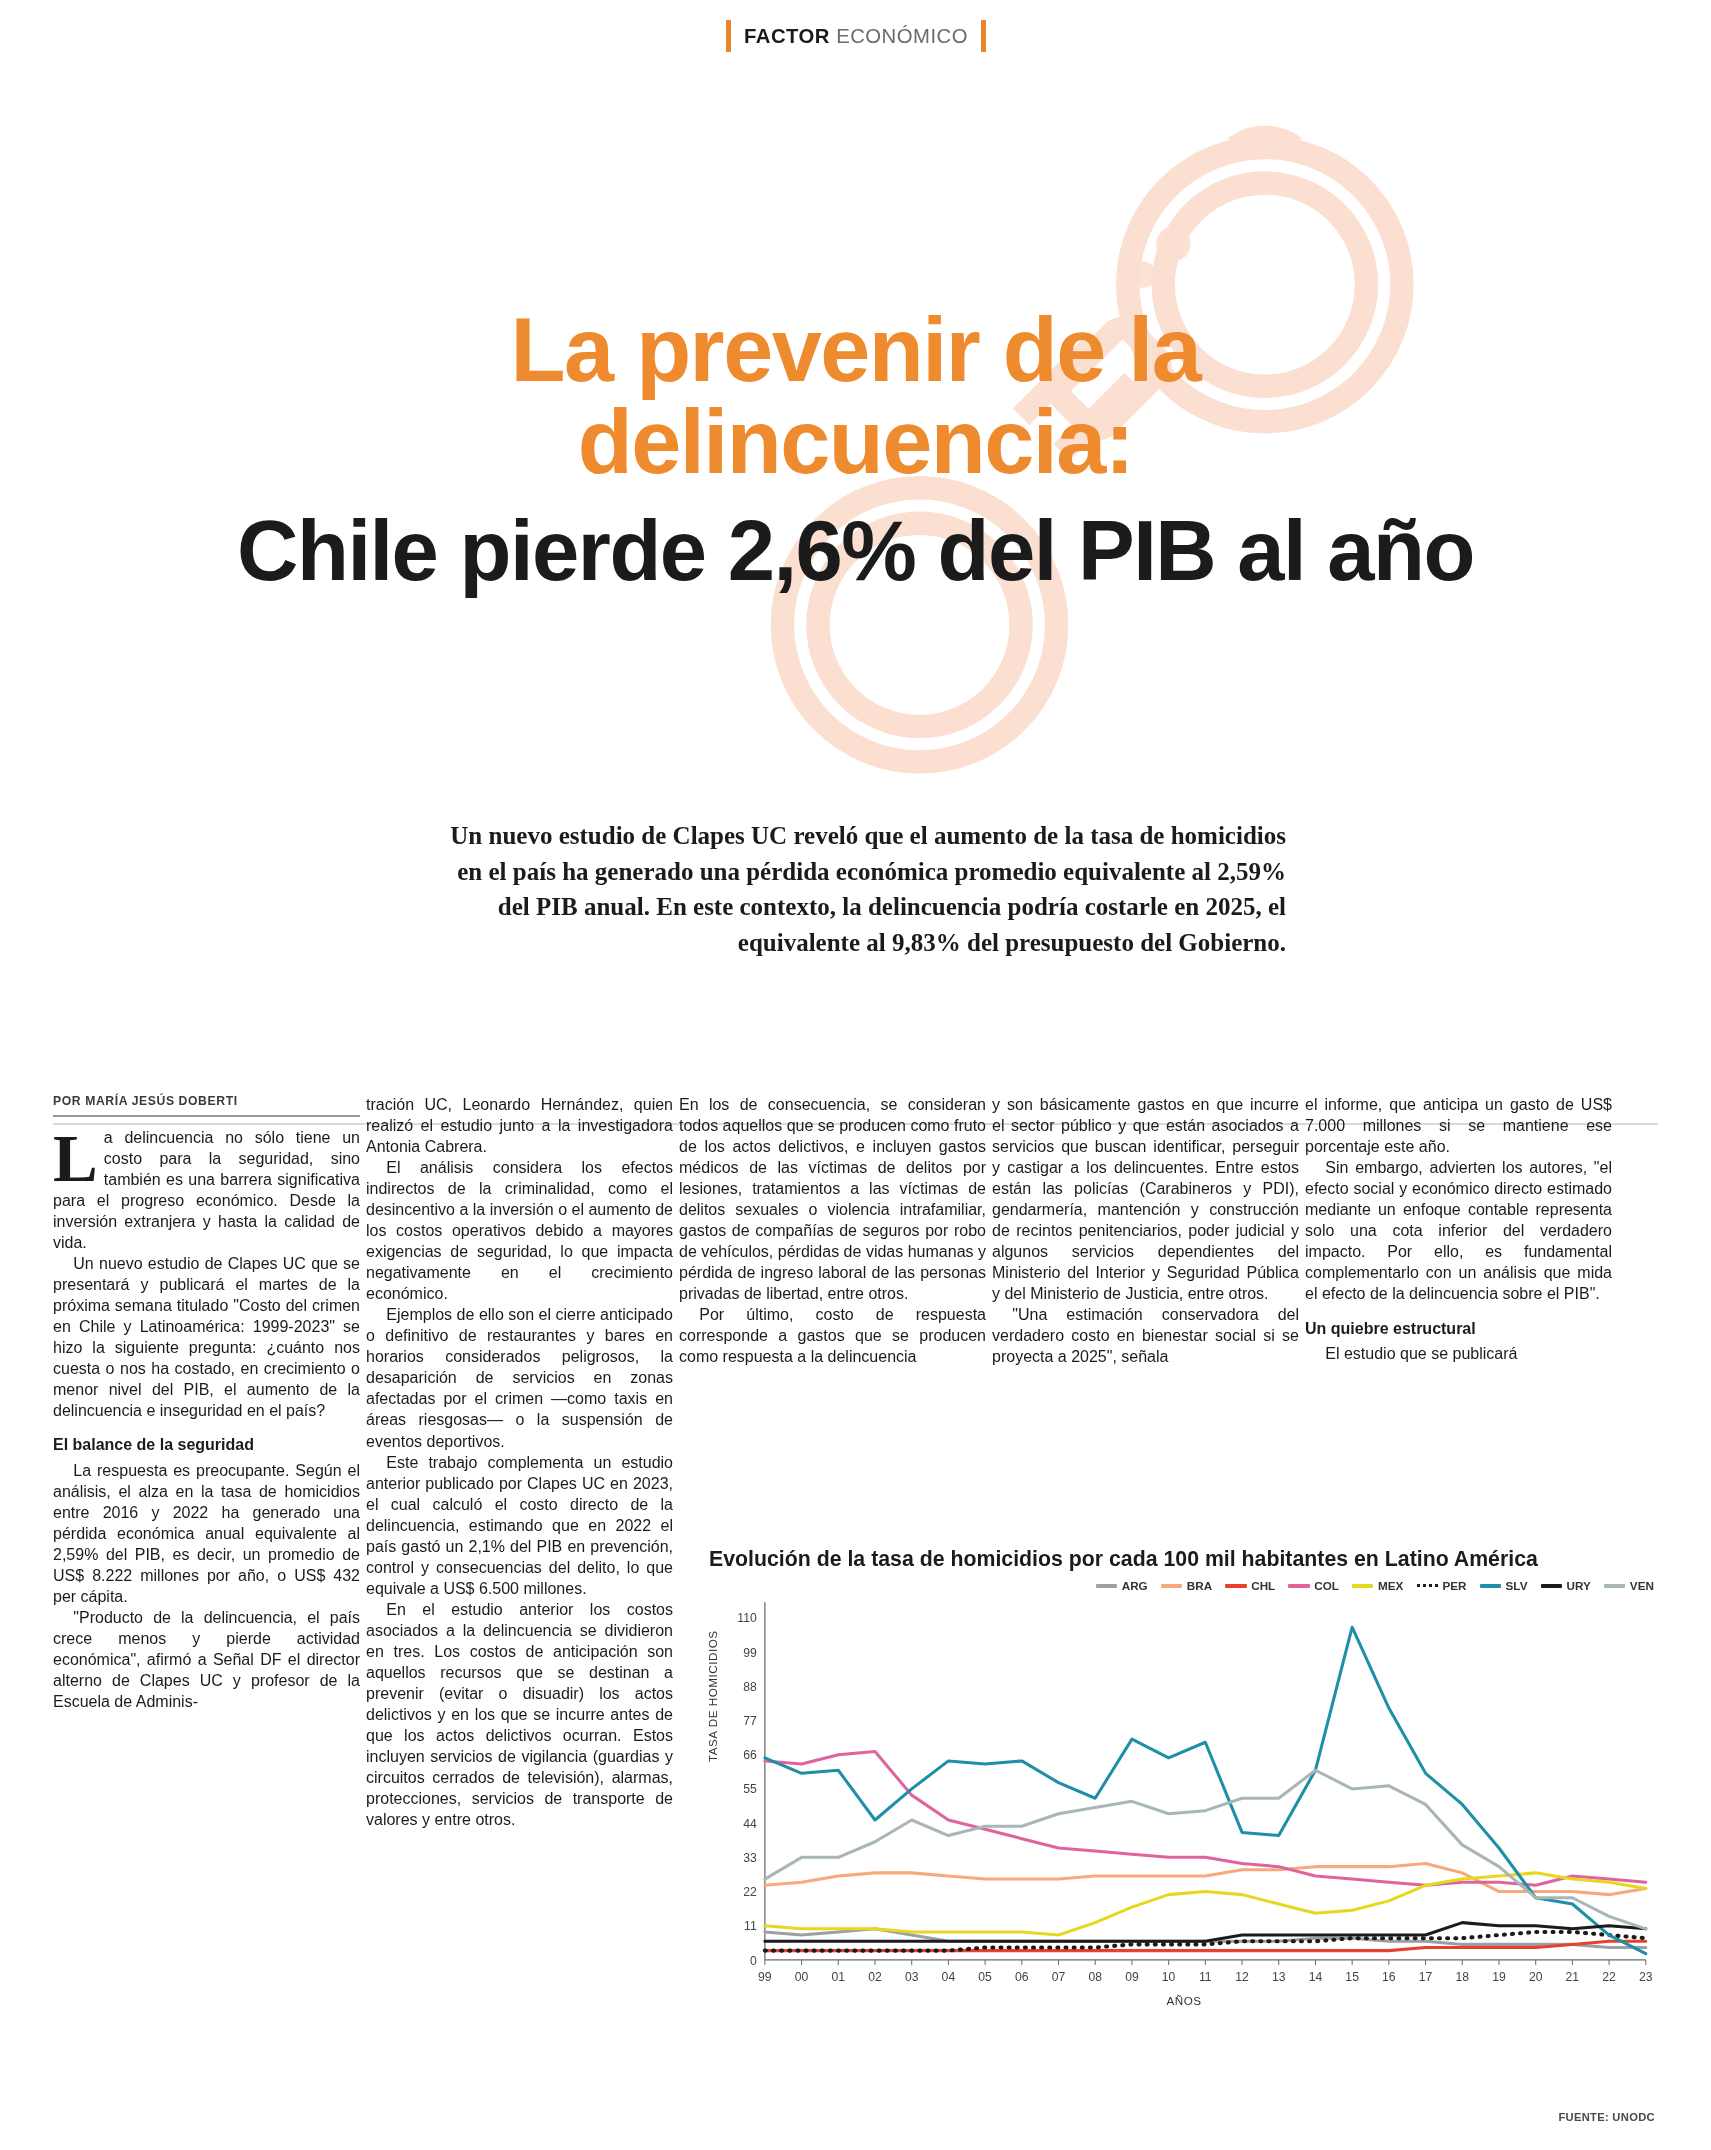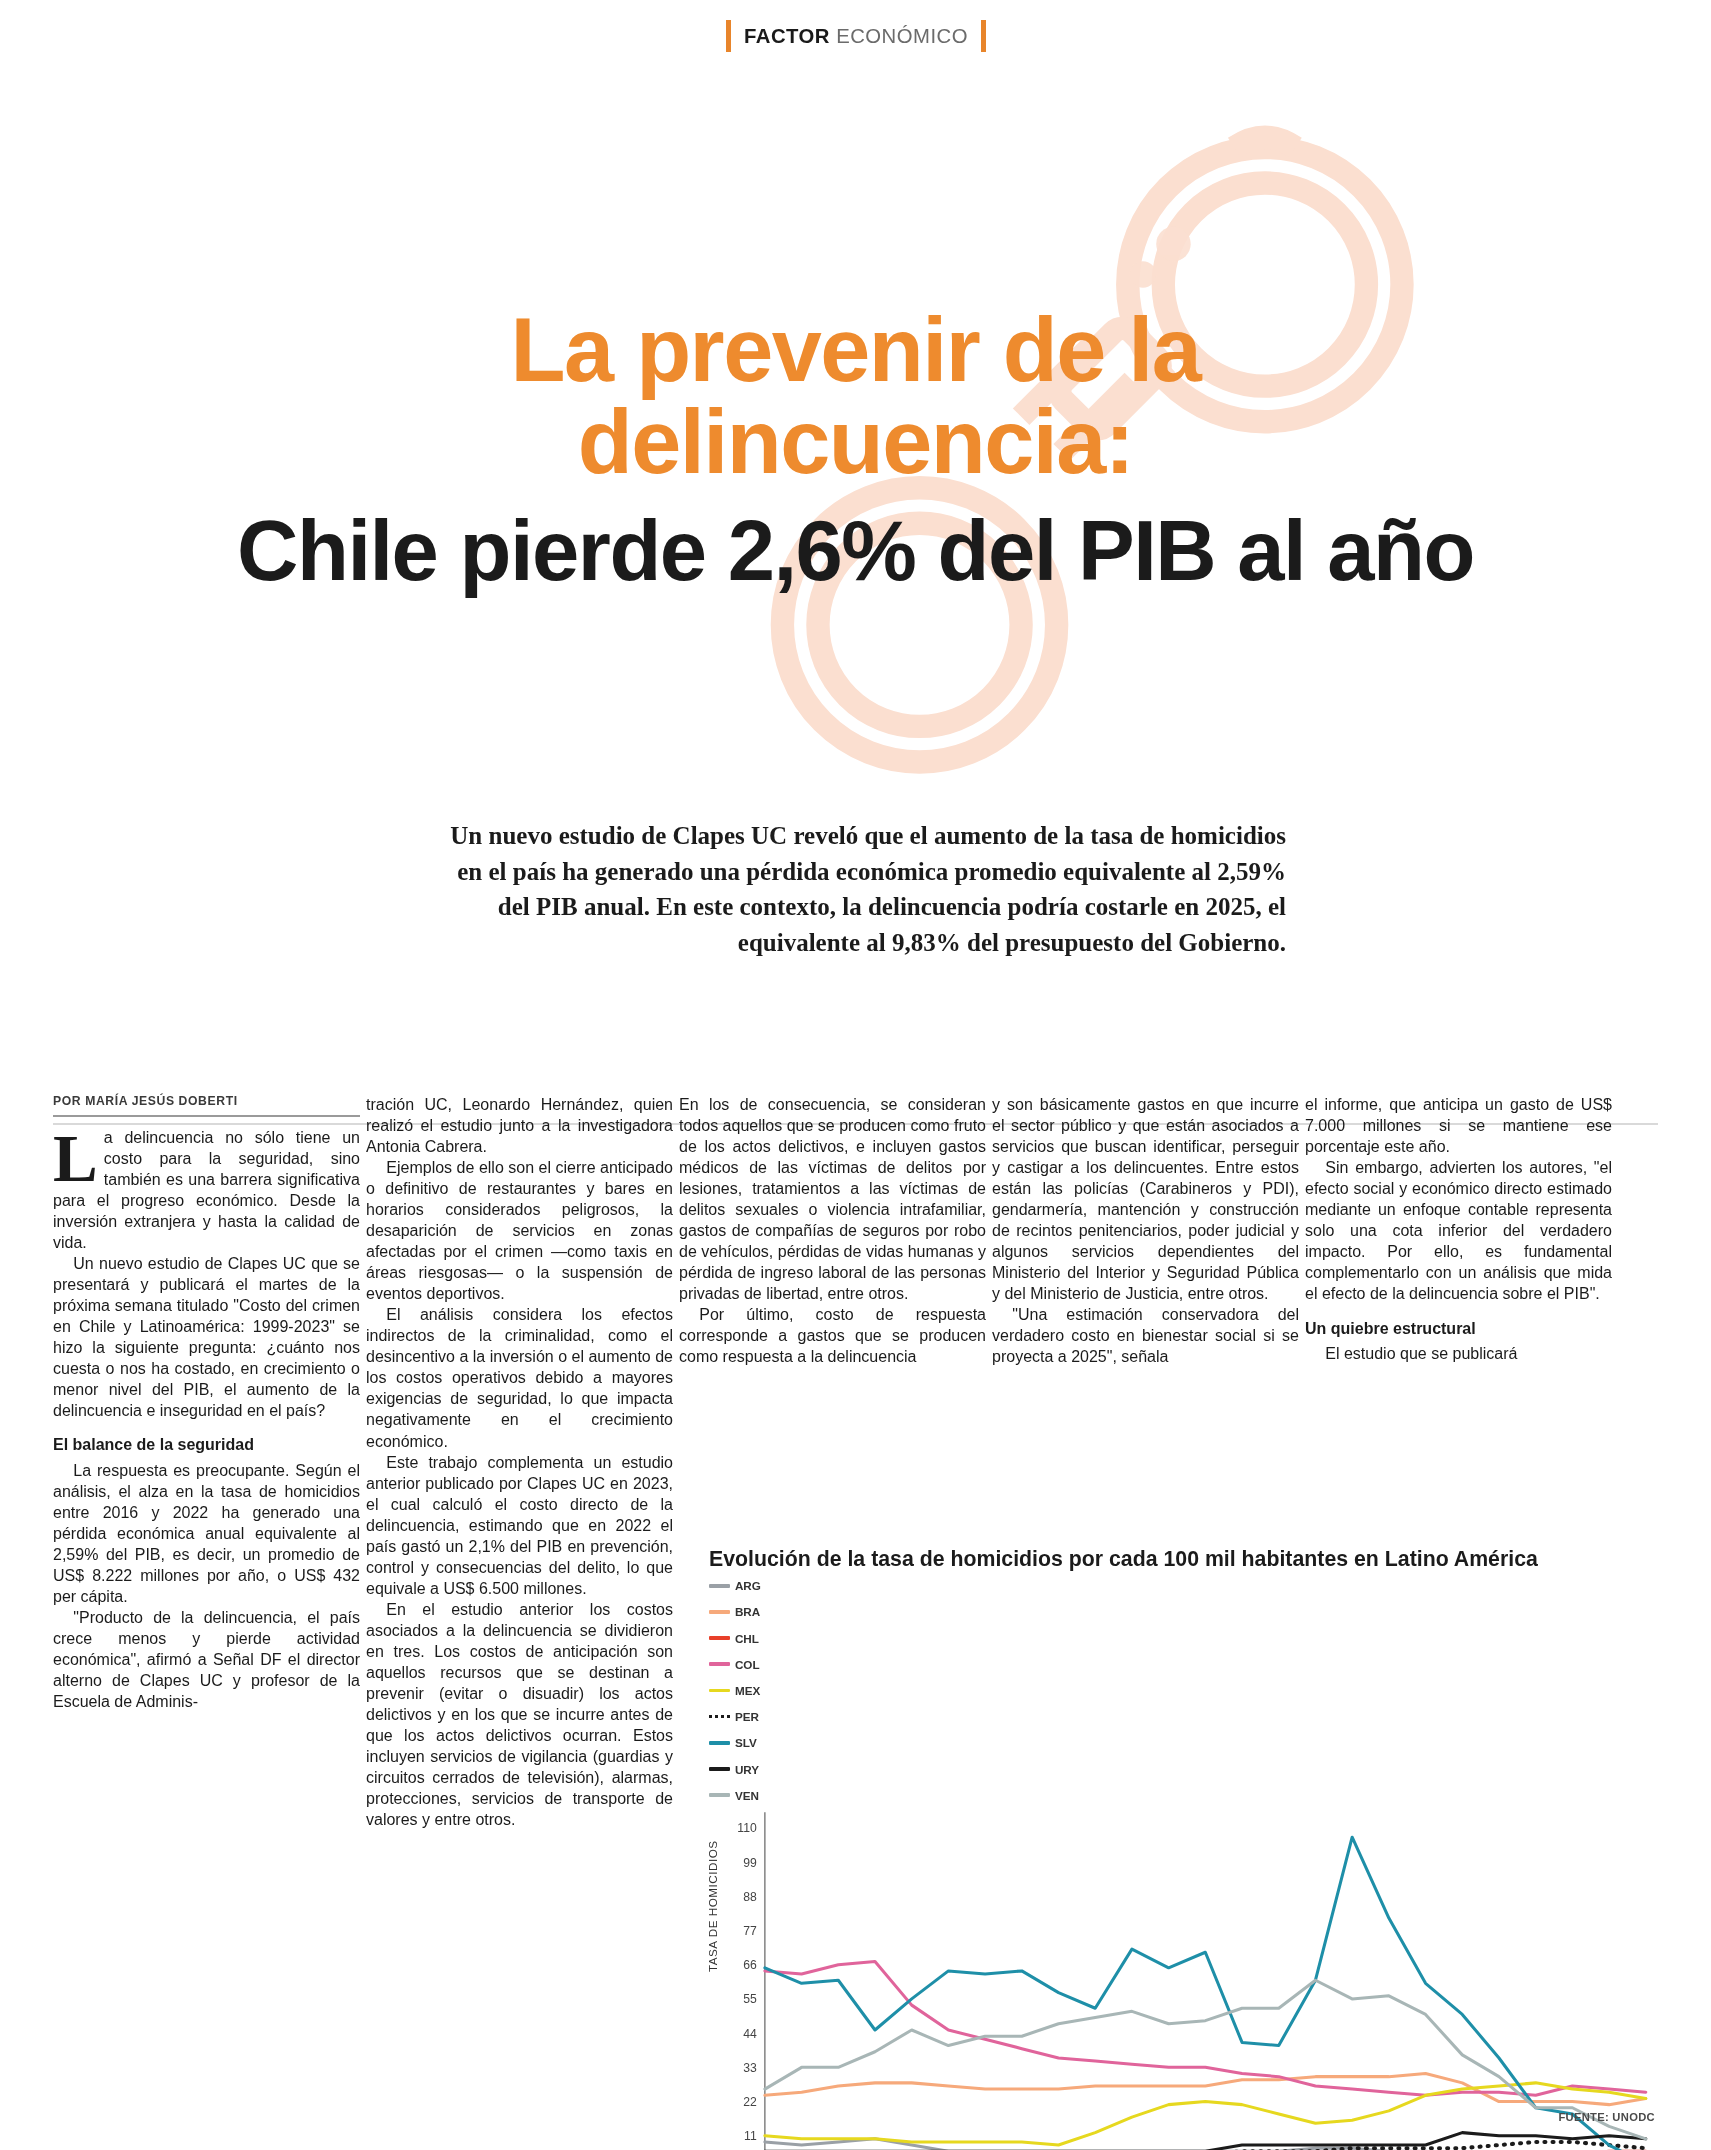--- a/index.html
+++ b/index.html
@@ -115,21 +115,21 @@
     position:absolute;
     top:1547px; left:709px;
     width:950px; height:569px;
   }
   .chart-title{
     font-size:21.3px; font-weight:bold; line-height:1.18; color:#1b1b1b;
     margin-bottom:7.1px;
   }
   .legend{
     display:flex; flex-wrap:wrap; justify-content:flex-end;
-    gap:13.2px; margin:3px 0 2px 0; padding-right:5.1px;flex-direction:column;
+    gap:13.2px; margin:3px 0 2px 0; padding-right:5.1px;
   }
   .legend .item{ display:flex; align-items:center; gap:4.6px; font-size:11.7px; font-weight:bold; color:#333; }
   .legend .swatch{ width:21.3px; height:3.6px; border-radius:1px; }
   .legend .swatch.dotted{
     height:0; border-top:3.6px dotted #1b1b1b; border-radius:0;
   }
   .plot-area{ position:relative; width:950px; height:422px; }
   .ylabel{
     position:absolute; left:-3px; top:168px;
     transform:rotate(-90deg); transform-origin:left top;
@@ -196,22 +196,22 @@
       <span class="dropcap">L</span><span>a delincuencia no sólo tiene un costo para la seguridad, sino también es una barrera significativa para el progreso económico. Desde la inversión extranjera y hasta la calidad de vida.</span>
     </p>
     <p>Un nuevo estudio de Clapes UC que se presentará y publicará el martes de la próxima semana titulado "Costo del crimen en Chile y Latinoamérica: 1999-2023" se hizo la siguiente pregunta: ¿cuánto nos cuesta o nos ha costado, en crecimiento o menor nivel del PIB, el aumento de la delincuencia e inseguridad en el país?</p>
     <p class="subhead">El balance de la seguridad</p>
     <p>La respuesta es preocupante. Según el análisis, el alza en la tasa de homicidios entre 2016 y 2022 ha generado una pérdida económica anual equivalente al 2,59% del PIB, es decir, un promedio de US$ 8.222 millones por año, o US$ 432 per cápita.</p>
     <p>"Producto de la delincuencia, el país crece menos y pierde actividad económica", afirmó a Señal DF el director alterno de Clapes UC y profesor de la Escuela de Adminis-</p>
   </div>
 
   <div class="col">
     <p style="text-indent:0">tración UC, Leonardo Hernández, quien realizó el estudio junto a la investigadora Antonia Cabrera.</p>
+    <p>El análisis considera los efectos indirectos de la criminalidad, como el desincentivo a la inversión o el aumento de los costos operativos debido a mayores exigencias de seguridad, lo que impacta negativamente en el crecimiento económico.</p>
     <p>Ejemplos de ello son el cierre anticipado o definitivo de restaurantes y bares en horarios considerados peligrosos, la desaparición de servicios en zonas afectadas por el crimen —como taxis en áreas riesgosas— o la suspensión de eventos deportivos.</p>
-    <p>El análisis considera los efectos indirectos de la criminalidad, como el desincentivo a la inversión o el aumento de los costos operativos debido a mayores exigencias de seguridad, lo que impacta negativamente en el crecimiento económico.</p>
     <p>Este trabajo complementa un estudio anterior publicado por Clapes UC en 2023, el cual calculó el costo directo de la delincuencia, estimando que en 2022 el país gastó un 2,1% del PIB en prevención, control y consecuencias del delito, lo que equivale a US$ 6.500 millones.</p>
     <p>En el estudio anterior los costos asociados a la delincuencia se dividieron en tres. Los costos de anticipación son aquellos recursos que se destinan a prevenir (evitar o disuadir) los actos delictivos y en los que se incurre antes de que los actos delictivos ocurran. Estos incluyen servicios de vigilancia (guardias y circuitos cerrados de televisión), alarmas, protecciones, servicios de transporte de valores y entre otros.</p>
   </div>
 
   <div class="col">
     <p style="text-indent:0">En los de consecuencia, se consideran todos aquellos que se producen como fruto de los actos delictivos, e incluyen gastos médicos de las víctimas de delitos por lesiones, tratamientos a las víctimas de delitos sexuales o violencia intrafamiliar, gastos de compañías de seguros por robo de vehículos, pérdidas de vidas humanas y pérdida de ingreso laboral de las personas privadas de libertad, entre otros.</p>
     <p>Por último, costo de respuesta corresponde a gastos que se producen como respuesta a la delincuencia</p>
   </div>
 
   <div class="col">

